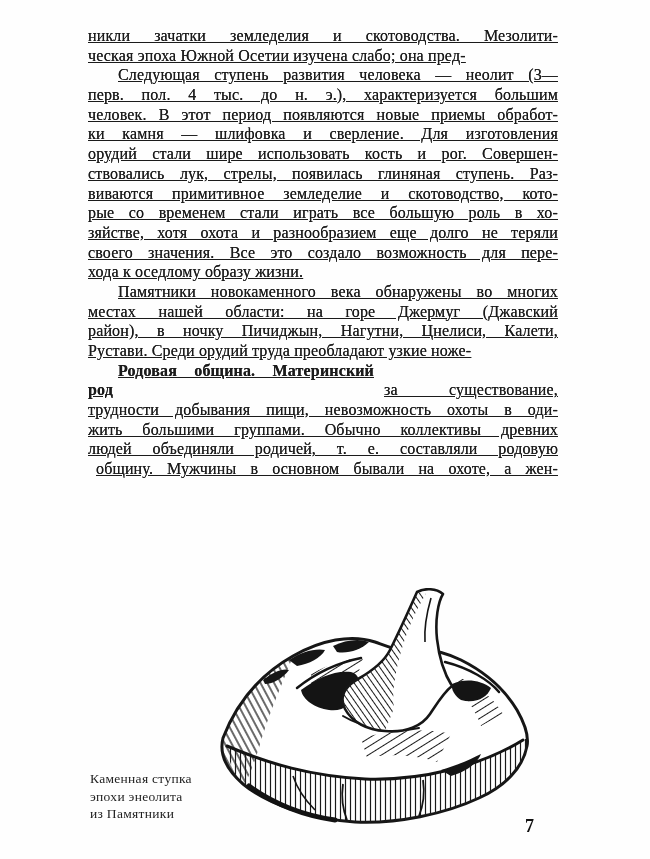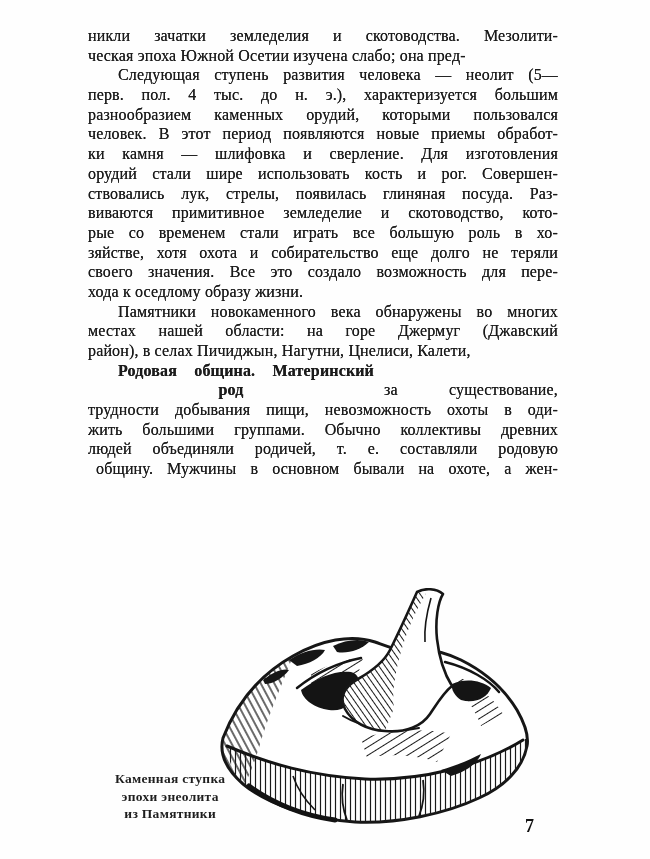--- a/index.html
+++ b/index.html
@@ -9,83 +9,84 @@
     background:#fefefe;
     overflow:hidden;
     font-family:"Liberation Serif", serif;
     color:#1b1b1b;
   }
   .text-block {
     position:absolute; left:88px; top:26px; width:470px;
     font-size:16px; line-height:19.7px;
     letter-spacing:0.15px;
     text-shadow:0 0 0.35px rgba(10,10,10,0.85);
+    text-decoration:underline;
   }
   .para { margin:0; padding:0; }
   .jline {
     height:19.7px; overflow:hidden;
     text-align:justify; text-align-last:justify;
   }
   .para > .jline:last-child { text-align-last:left; }
   .para.cont > .jline:last-child { text-align-last:justify;margin-left:8px; }
   .para.indent-first > .jline:first-child { text-indent:30px; }
   .hrow { display:flex; height:19.7px; }
   .hrow .hl {
     width:296px; padding-right:10px; box-sizing:border-box;
     font-weight:bold;
   }
   .hrow.r1 .hl { text-indent:30px; text-align:justify; text-align-last:justify; }
-  .hrow.r2 .hl { text-align:center; }
+  .hrow.r2 .hl { text-align:left; }
   .hrow .hr { flex:1; text-align:justify; text-align-last:justify; }
   .figure {
     position:absolute; left:88px; top:584px; width:470px; height:266px;
     margin:0; padding:0;
   }
   .figure svg { position:absolute; left:105px; top:4px; }
   .caption {
-    position:absolute; left:27px; top:186px;
-    font-size:13.5px; line-height:17.6px; font-weight:700;
-    letter-spacing:0.3px; color:#1e1e1e;text-align:center;
+    position:absolute; left:2px; top:186px;
+    font-size:13.5px; line-height:17.6px; font-weight:400;
+    letter-spacing:0.3px; color:#1e1e1e;
   }
   .page-number {
     position:absolute; left:525px; top:816px;
     font-size:18px; font-weight:bold; color:#111;
   }
 </style>
 </head>
 <body>
 
 <div class="page">
 
   <div class="text-block">
 
     <div class="para">
         <div class="jline">никли зачатки земледелия и скотоводства. Мезолити-</div>
         <div class="jline">ческая эпоха Южной Осетии изучена слабо; она пред-</div>
       </div>
 
     <div class="para indent-first">
-        <div class="jline">Следующая ступень развития человека — неолит (5—</div>
+        <div class="jline">Следующая ступень развития человека — неолит (3—</div>
         <div class="jline">перв. пол. 4 тыс. до н. э.), характеризуется большим</div>
-        <div class="jline">разнообразием каменных орудий, которыми пользовался</div>
         <div class="jline">человек. В этот период появляются новые приемы обработ-</div>
         <div class="jline">ки камня — шлифовка и сверление. Для изготовления</div>
         <div class="jline">орудий стали шире использовать кость и рог. Совершен-</div>
-        <div class="jline">ствовались лук, стрелы, появилась глиняная посуда. Раз-</div>
+        <div class="jline">ствовались лук, стрелы, появилась глиняная ступень. Раз-</div>
         <div class="jline">виваются примитивное земледелие и скотоводство, кото-</div>
         <div class="jline">рые со временем стали играть все большую роль в хо-</div>
-        <div class="jline">зяйстве, хотя охота и собирательство еще долго не теряли</div>
+        <div class="jline">зяйстве, хотя охота и разнообразием еще долго не теряли</div>
         <div class="jline">своего значения. Все это создало возможность для пере-</div>
         <div class="jline">хода к оседлому образу жизни.</div>
       </div>
 
     <div class="para indent-first">
         <div class="jline">Памятники новокаменного века обнаружены во многих</div>
         <div class="jline">местах нашей области: на горе Джермуг (Джавский</div>
-        <div class="jline">район), в селах Пичиджын, Нагутни, Цнелиси, Калети,</div>
+        <div class="jline">район), в ночку Пичиджын, Нагутни, Цнелиси, Калети,</div>
+        <div class="jline">Рустави. Среди орудий труда преобладают узкие ноже-</div>
       </div>
 
     <div class="hrow r1">
       <div class="hl">Родовая община. Материнский</div>
     </div>
     <div class="hrow r2">
       <div class="hl">род</div>
       <div class="hr">за существование,</div>
     </div>
 

